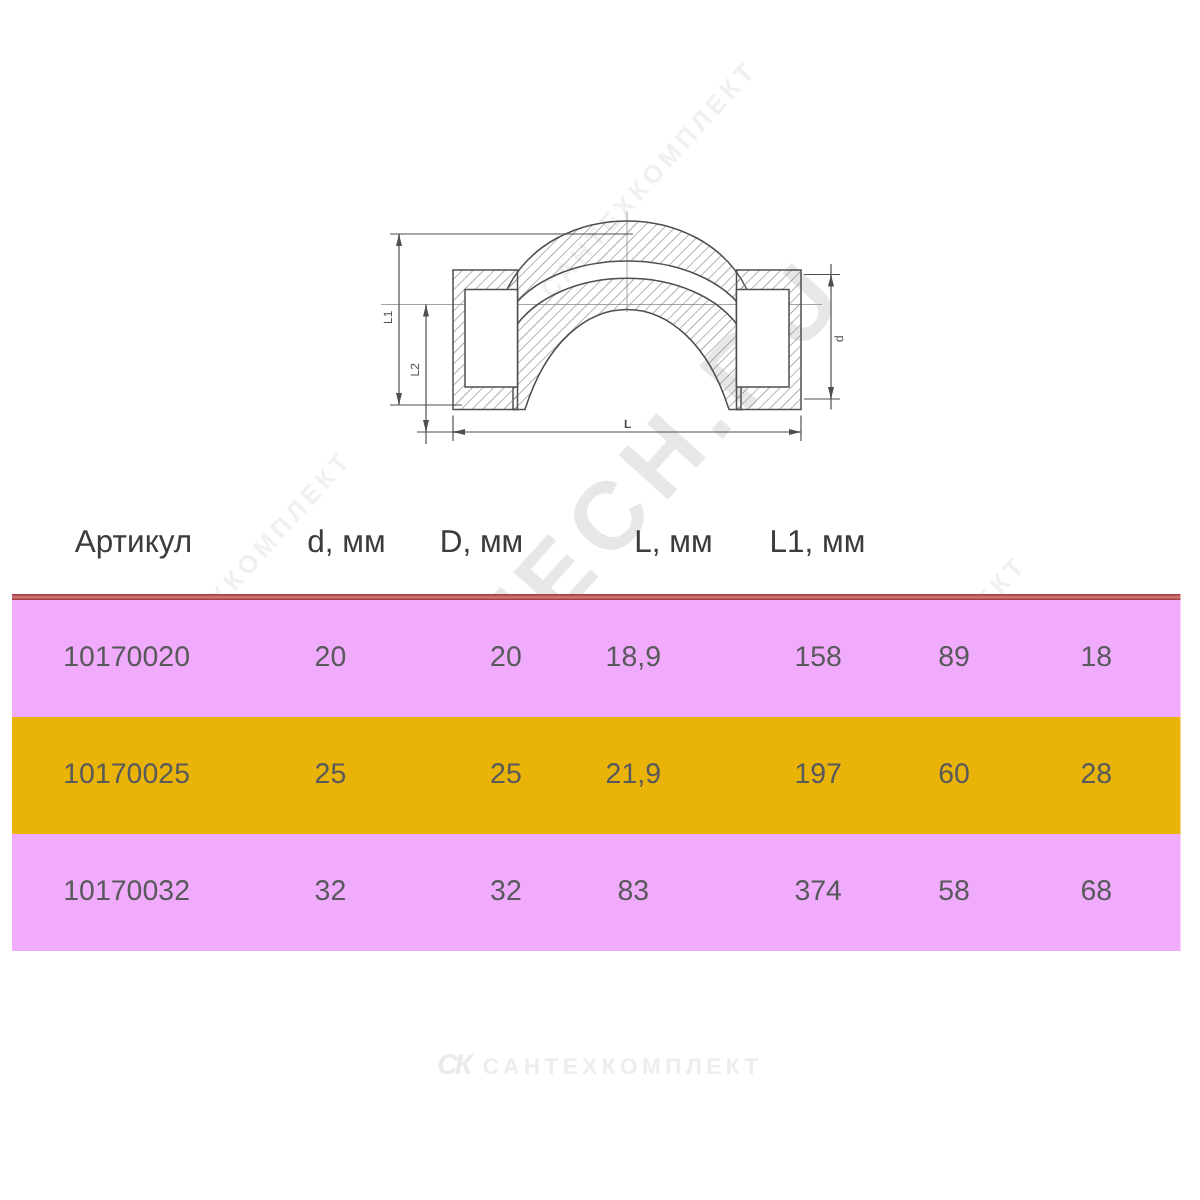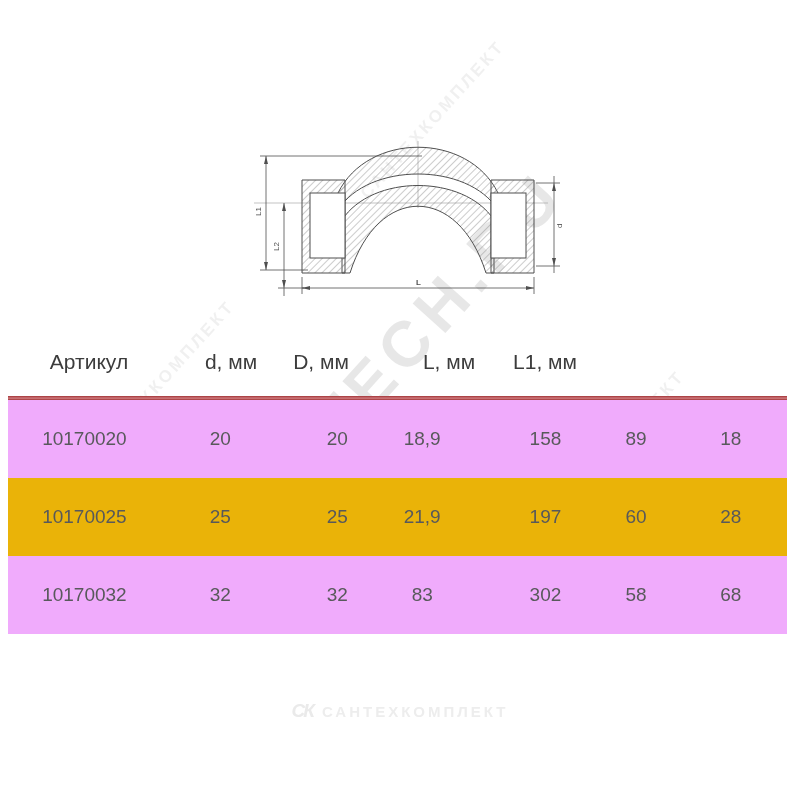--- a/index.html
+++ b/index.html
@@ -164,21 +164,21 @@
         <div class="cell c3">21,9</div>
         <div class="cell c4">197</div>
         <div class="cell c5">60</div>
         <div class="cell c6">28</div>
       </div>
       <div class="trow base">
         <div class="cell c0">10170032</div>
         <div class="cell c1">32</div>
         <div class="cell c2">32</div>
         <div class="cell c3">83</div>
-        <div class="cell c4">302</div>
+        <div class="cell c4">374</div>
         <div class="cell c5">58</div>
         <div class="cell c6">68</div>
       </div>
     </div>
 </div>
 
 <div class="footer">
   <span class="monogram">СК</span>
   <span class="brand">САНТЕХКОМПЛЕКТ</span>
 </div>

